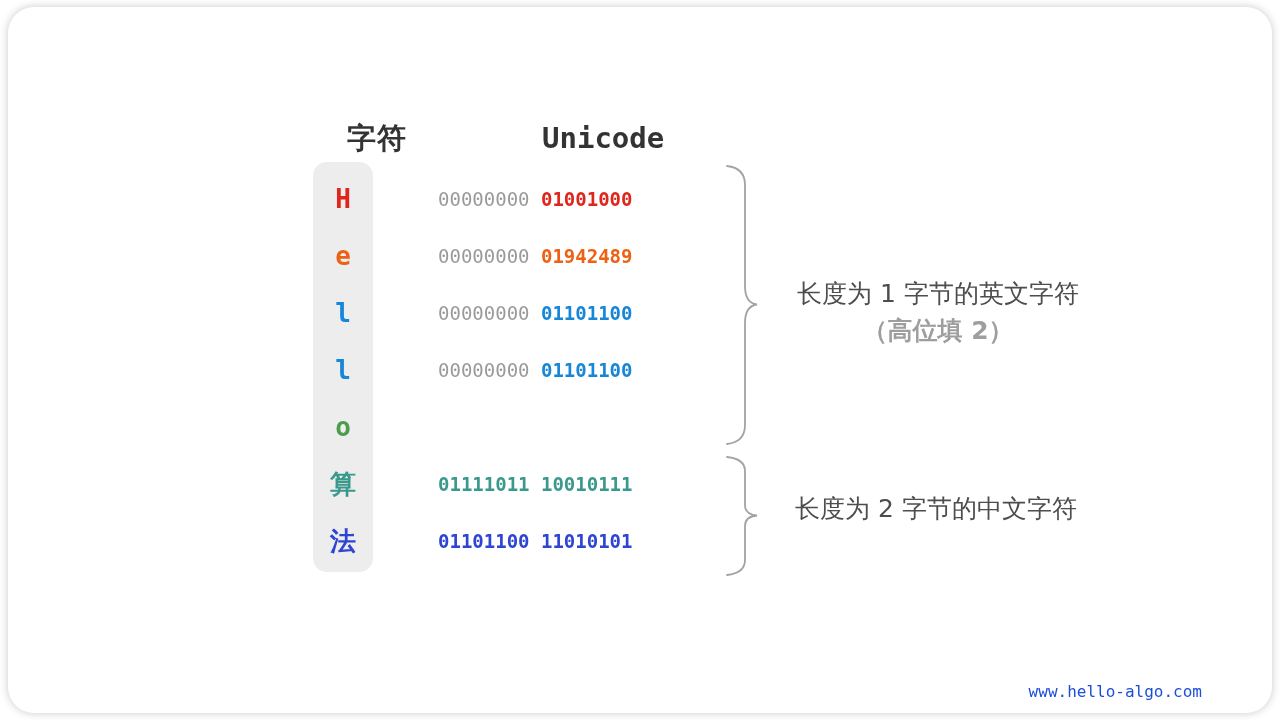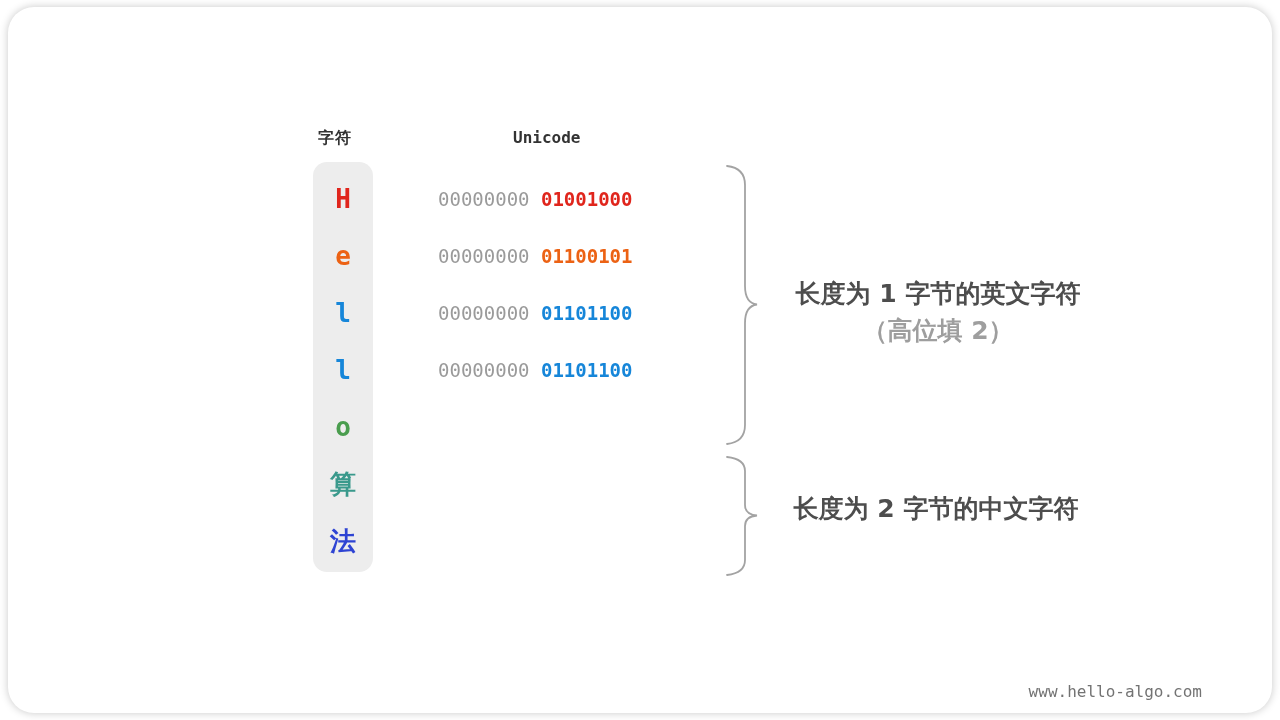--- a/index.html
+++ b/index.html
@@ -16,22 +16,23 @@
     border-radius: 26px;
     box-shadow: 0 0 9px rgba(0,0,0,0.22);
   }
   .hdr {
     position: absolute;
     top: 116px;
     height: 30px;
     line-height: 30px;
     color: #333333;
     font-weight: bold;
-    font-size: 16px;
+    font-size: 29px;
     white-space: nowrap;
+    margin-left: 29px;
   }
   .hdr-char { left: 310px; letter-spacing: 1px; }
   .hdr-unicode {
     left: 505px;
     font-family: "DejaVu Sans Mono", "Liberation Mono", monospace;
   }
   .char-col {
     position: absolute;
     left: 305px; top: 155px;
     width: 60px; height: 410px;
@@ -67,68 +68,70 @@
     stroke-width: 1.8;
     stroke-linecap: round;
   }
   .ann {
     position: absolute;
     width: 344px;
     text-align: center;
     color: #4d4d4d;
     font-size: 25px;
   }
-  .ann-line { line-height: 37px; white-space: nowrap; font-weight: bold; }
+  .ann-line { line-height: 37px; white-space: nowrap; }
   .ann-line.muted { color: #9e9e9e; font-weight: bold; }
   .ann-1 { left: 758px; top: 268px; }
   .ann-2 { left: 756px; top: 483px; }
   .watermark {
     position: absolute;
     right: 70px; top: 675px;
     font-family: "DejaVu Sans Mono", "Liberation Mono", monospace;
     font-size: 16px;
-    color: #737373;
+    color: #1d4ed8;
   }
 </style>
 </head>
 <body>
 
 <div class="card">
 
   <div class="hdr hdr-char">字符</div>
 
   <div class="hdr hdr-unicode">Unicode</div>
 
   <div class="char-col"></div>
 
   <div id="rows">
       <div class="row" style="top: 176px;">
         <span class="row-char" style="color: rgb(224, 37, 28);">H</span>
         <span class="row-binary"><span class="byte regular" style="color: rgb(154, 154, 154);">00000000</span><span> </span><span class="byte" style="color: rgb(224, 37, 28);">01001000</span></span>
       </div>
       <div class="row" style="top: 233px;">
         <span class="row-char" style="color: rgb(236, 98, 20);">e</span>
-        <span class="row-binary"><span class="byte regular" style="color: rgb(154, 154, 154);">00000000</span><span> </span><span class="byte" style="color: rgb(236, 98, 20);">01100101</span></span>
+        <span class="row-binary"><span class="byte regular" style="color: rgb(154, 154, 154);">00000000</span><span> </span><span class="byte" style="color: rgb(236, 98, 20);">01942489</span></span>
       </div>
       <div class="row" style="top: 290px;">
         <span class="row-char" style="color: rgb(22, 134, 217);">l</span>
         <span class="row-binary"><span class="byte regular" style="color: rgb(154, 154, 154);">00000000</span><span> </span><span class="byte" style="color: rgb(22, 134, 217);">01101100</span></span>
       </div>
       <div class="row" style="top: 347px;">
         <span class="row-char" style="color: rgb(22, 134, 217);">l</span>
         <span class="row-binary"><span class="byte regular" style="color: rgb(154, 154, 154);">00000000</span><span> </span><span class="byte" style="color: rgb(22, 134, 217);">01101100</span></span>
       </div>
       <div class="row" style="top: 403.5px;">
         <span class="row-char" style="color: rgb(74, 157, 78);">o</span>
       </div>
       <div class="row" style="top: 460.5px;">
         <span class="row-char" style="color: rgb(58, 153, 140);">算</span>
+        <span class="row-binary"><span class="byte" style="color: rgb(58, 153, 140);">01111011</span><span> </span><span class="byte" style="color: rgb(58, 153, 140);">10010111</span></span>
       </div>
       <div class="row" style="top: 517.5px;">
         <span class="row-char" style="color: rgb(46, 68, 211);">法</span>
+        <span class="row-binary"><span class="byte" style="color: rgb(46, 68, 211);">01101100</span><span> </span><span class="byte" style="color: rgb(46, 68, 211);">11010101</span></span>
       </div>
     </div>
 
   <svg class="brace" style="left:716px; top:157px;" width="36" height="282" viewBox="0 0 36 282">
     <path d="M3,2 Q21,4 21,21 L21,122 Q21,139 33,140.5 Q21,142 21,159 L21,261 Q21,278 3,280"></path>
   </svg>
 
   <svg class="brace" style="left:716px; top:448px;" width="36" height="122" viewBox="0 0 36 122">
     <path d="M3,2 Q21,4 21,16 L21,50 Q21,59.5 33,60.5 Q21,61.5 21,71 L21,105 Q21,118 3,120"></path>
   </svg>

